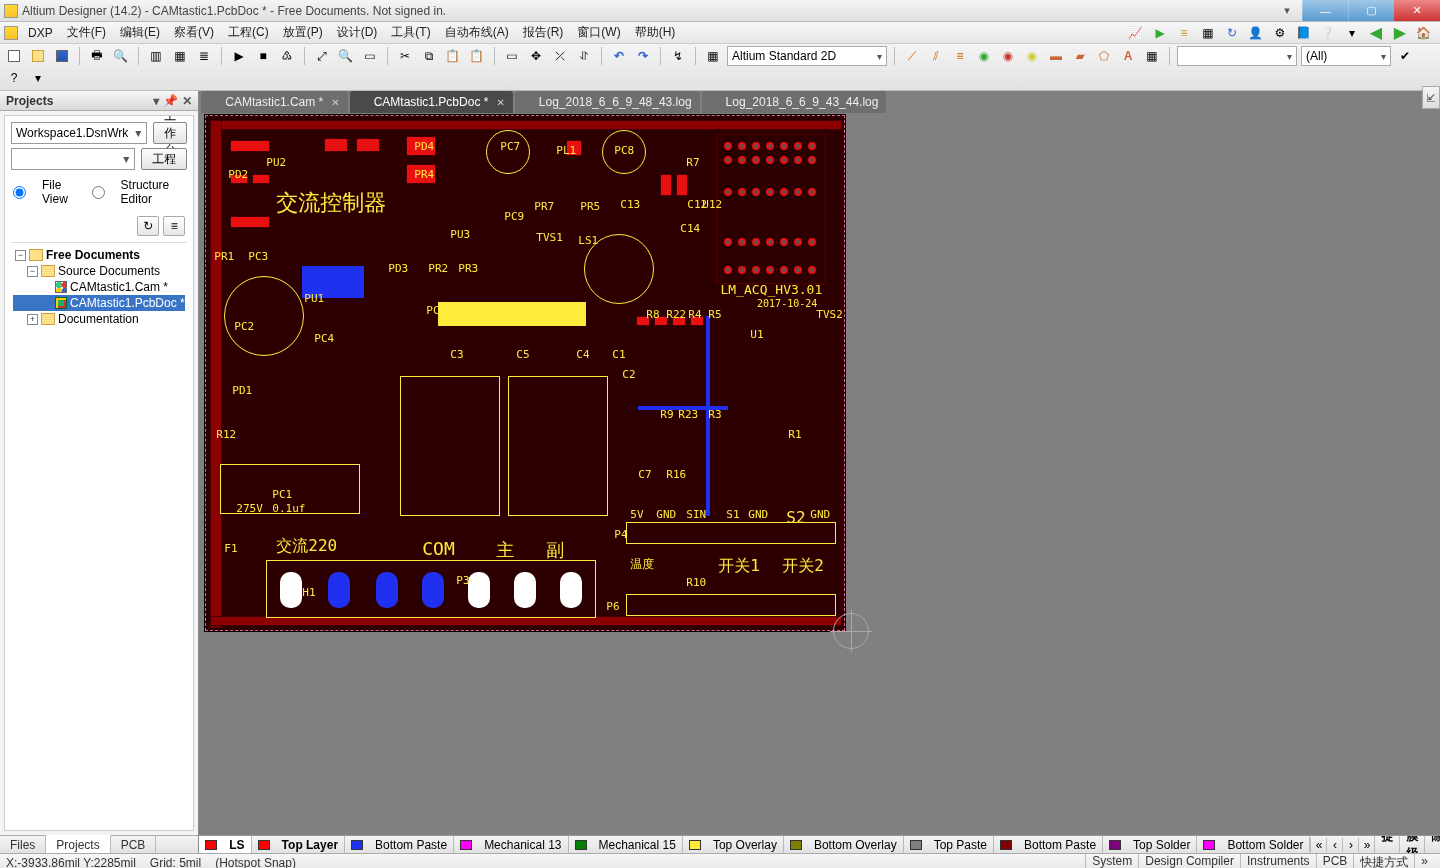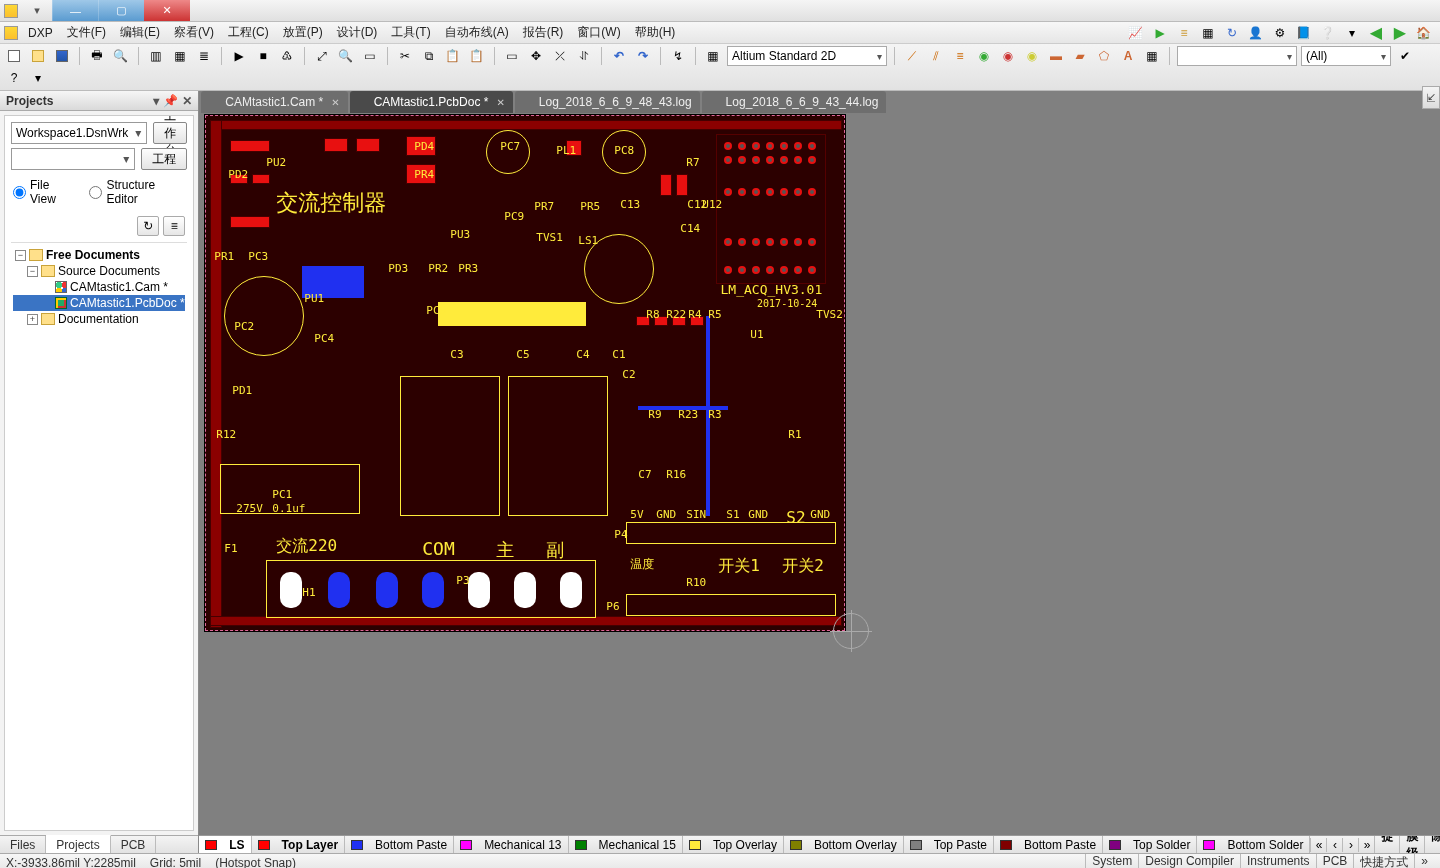--- a/index.html
+++ b/index.html
@@ -33,21 +33,21 @@
 .main { display:flex; height:calc(868px - 22px - 22px - 26px - 18px - 18px); }
 .leftcol { width:238px; display:flex; flex-direction:column; border-right:1px solid #8a8a8a; background:#f3f3f3; }
 .panelhdr { height:20px; background:linear-gradient(#f6f6f6,#d9d9d9); border-bottom:1px solid #aaa; display:flex; align-items:center; padding:0 6px; font-weight:bold; color:#333; }
 .panelhdr .pright { margin-left:auto; display:flex; gap:4px; color:#555; }
 .panelbody { flex:1; padding:6px; background:#fff; border:1px solid #ccc; margin:4px; display:flex; flex-direction:column; gap:4px; overflow:hidden; }
 .row { display:flex; gap:6px; align-items:center; }
 .combo { flex:1; height:22px; border:1px solid #999; background:#fff; padding:0 18px 0 4px; position:relative; display:flex; align-items:center; }
 .combo::after { content:"▾"; position:absolute; right:5px; color:#555; }
 .btn { height:22px; padding:0 10px; border:1px solid #888; background:linear-gradient(#fdfdfd,#e4e4e4); border-radius:2px; display:flex; align-items:center; }
 .radios { display:flex; gap:14px; padding:4px 2px; }
-.radios label { display:flex; align-items:center; gap:4px; }
+.radios label { display:flex; align-items:center; gap:16px; }
 .radios input { margin:0; }
 .tbrow { display:flex; justify-content:flex-end; gap:4px; padding:2px; }
 .tbrow .ic { width:22px;height:20px;border:1px solid #aaa;background:linear-gradient(#fff,#e6e6e6);border-radius:2px;display:flex;align-items:center;justify-content:center;}
 
 .tree { flex:1; overflow:auto; border-top:1px solid #ddd; padding:4px 2px; }
 .tnode { display:flex; align-items:center; gap:3px; height:16px; padding-left:2px; white-space:nowrap; }
 .tnode .tw { width:11px;height:11px;border:1px solid #888;display:flex;align-items:center;justify-content:center;font-size:9px;line-height:1;color:#444;background:#fff;}
 .tnode .fold { width:14px;height:12px;background:#ffe08a;border:1px solid #c9a33a;}
 .tnode.d1 { padding-left:14px; }
 .tnode.d2 { padding-left:28px; }
@@ -111,20 +111,21 @@
 .via{position:absolute;width:8px;height:8px;border-radius:50%;background:#555;border:2px solid #e81010;}
 .circ{position:absolute;border:1px solid #ffeb3b;border-radius:50%;}
 .slot{position:absolute;background:#fff;border-radius:10px;}
 .blslot{position:absolute;background:#2030f0;border-radius:10px;}
 </style>
 </head>
 <body>
 
 <div class="titlebar">
   <div class="logo"></div>
+  <div class="title">Altium Designer (14.2) - CAMtastic1.PcbDoc * - Free Documents. Not signed in.</div>
   <div class="winbtns">
     <div class="winbtn sys">▾</div>
     <div class="winbtn wb-min">—</div>
     <div class="winbtn wb-max">▢</div>
     <div class="winbtn wb-close">✕</div>
   </div>
 </div>
 
 <div class="menubar">
   <div class="mlogo"></div>
@@ -526,21 +527,21 @@
         <div class="silt" style="left:298px;top:94px">PC9</div>
         <div class="silt" style="left:244px;top:232px">C3</div>
         <div class="silt" style="left:370px;top:232px">C4</div>
         <div class="silt" style="left:310px;top:232px">C5</div>
         <div class="silt" style="left:406px;top:232px">C1</div>
         <div class="silt" style="left:416px;top:252px">C2</div>
         <div class="silt" style="left:440px;top:192px">R8</div>
         <div class="silt" style="left:460px;top:192px">R22</div>
         <div class="silt" style="left:482px;top:192px">R4</div>
         <div class="silt" style="left:502px;top:192px">R5</div>
-        <div class="silt" style="left:442px;top:292px">R9</div>
+        <div class="silt" style="left:454px;top:292px">R9</div>
         <div class="silt" style="left:472px;top:292px">R23</div>
         <div class="silt" style="left:502px;top:292px">R3</div>
         <div class="silt" style="left:460px;top:352px">R16</div>
         <div class="silt" style="left:432px;top:352px">C7</div>
         <div class="silt" style="left:582px;top:312px">R1</div>
         <div class="silt" style="left:480px;top:460px">R10</div>
         <div class="silt" style="left:610px;top:192px">TVS2</div>
         <div class="silt" style="left:544px;top:212px">U1</div>
         <div class="silt" style="left:28px;top:204px">PC2</div>
         <div class="silt" style="left:30px;top:386px">275V</div>

